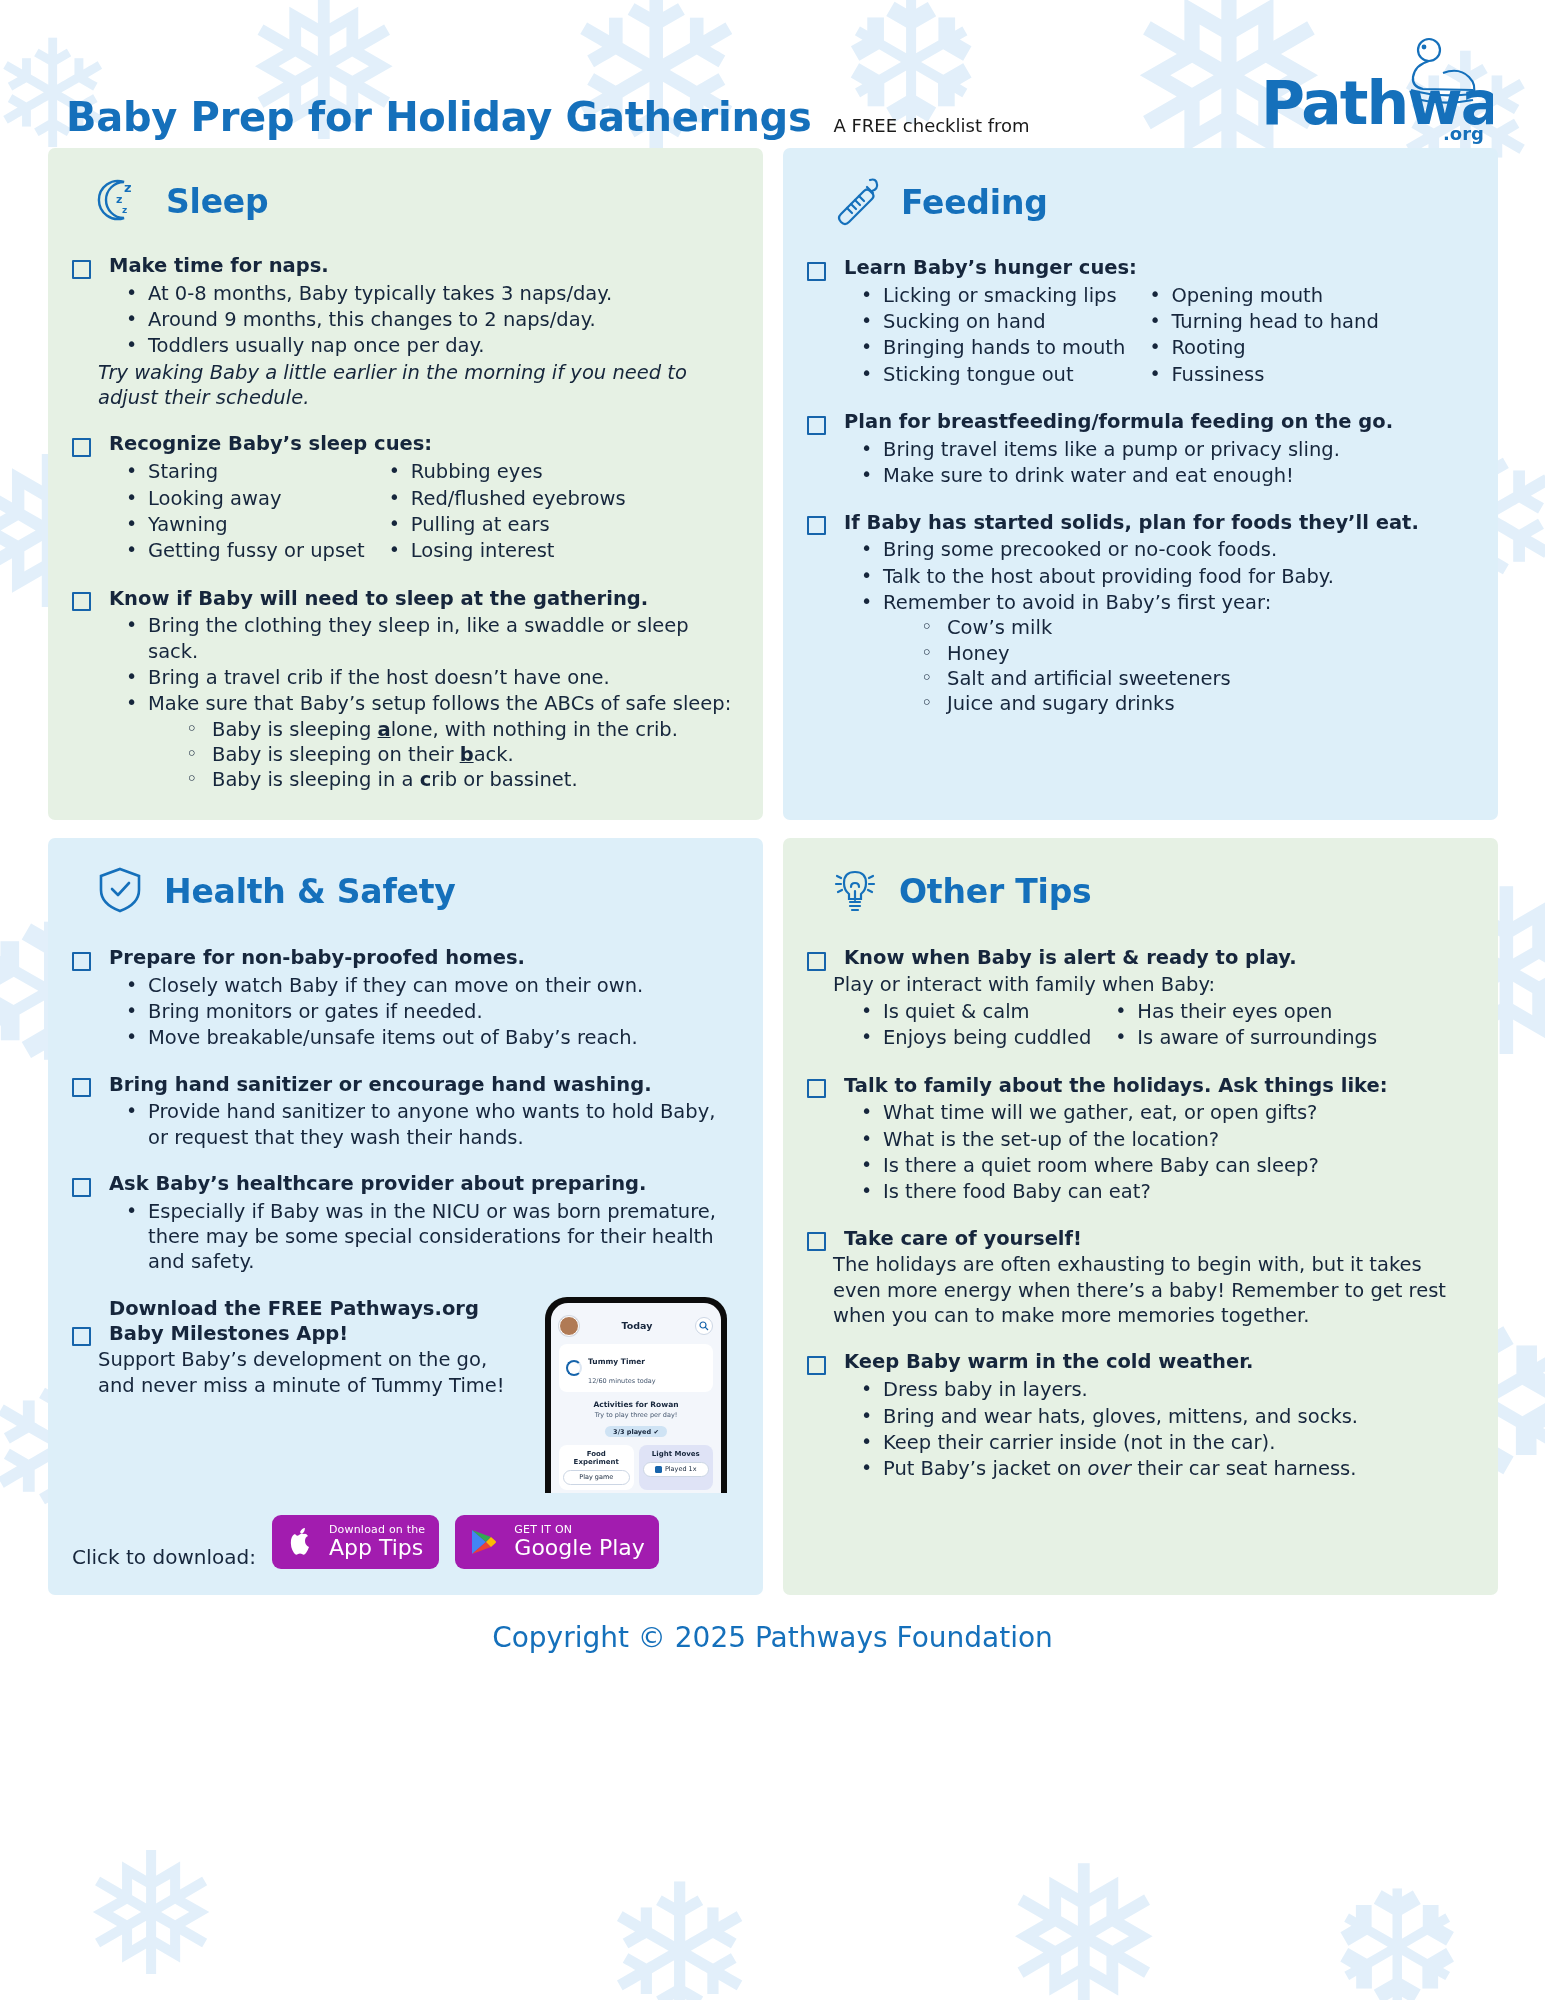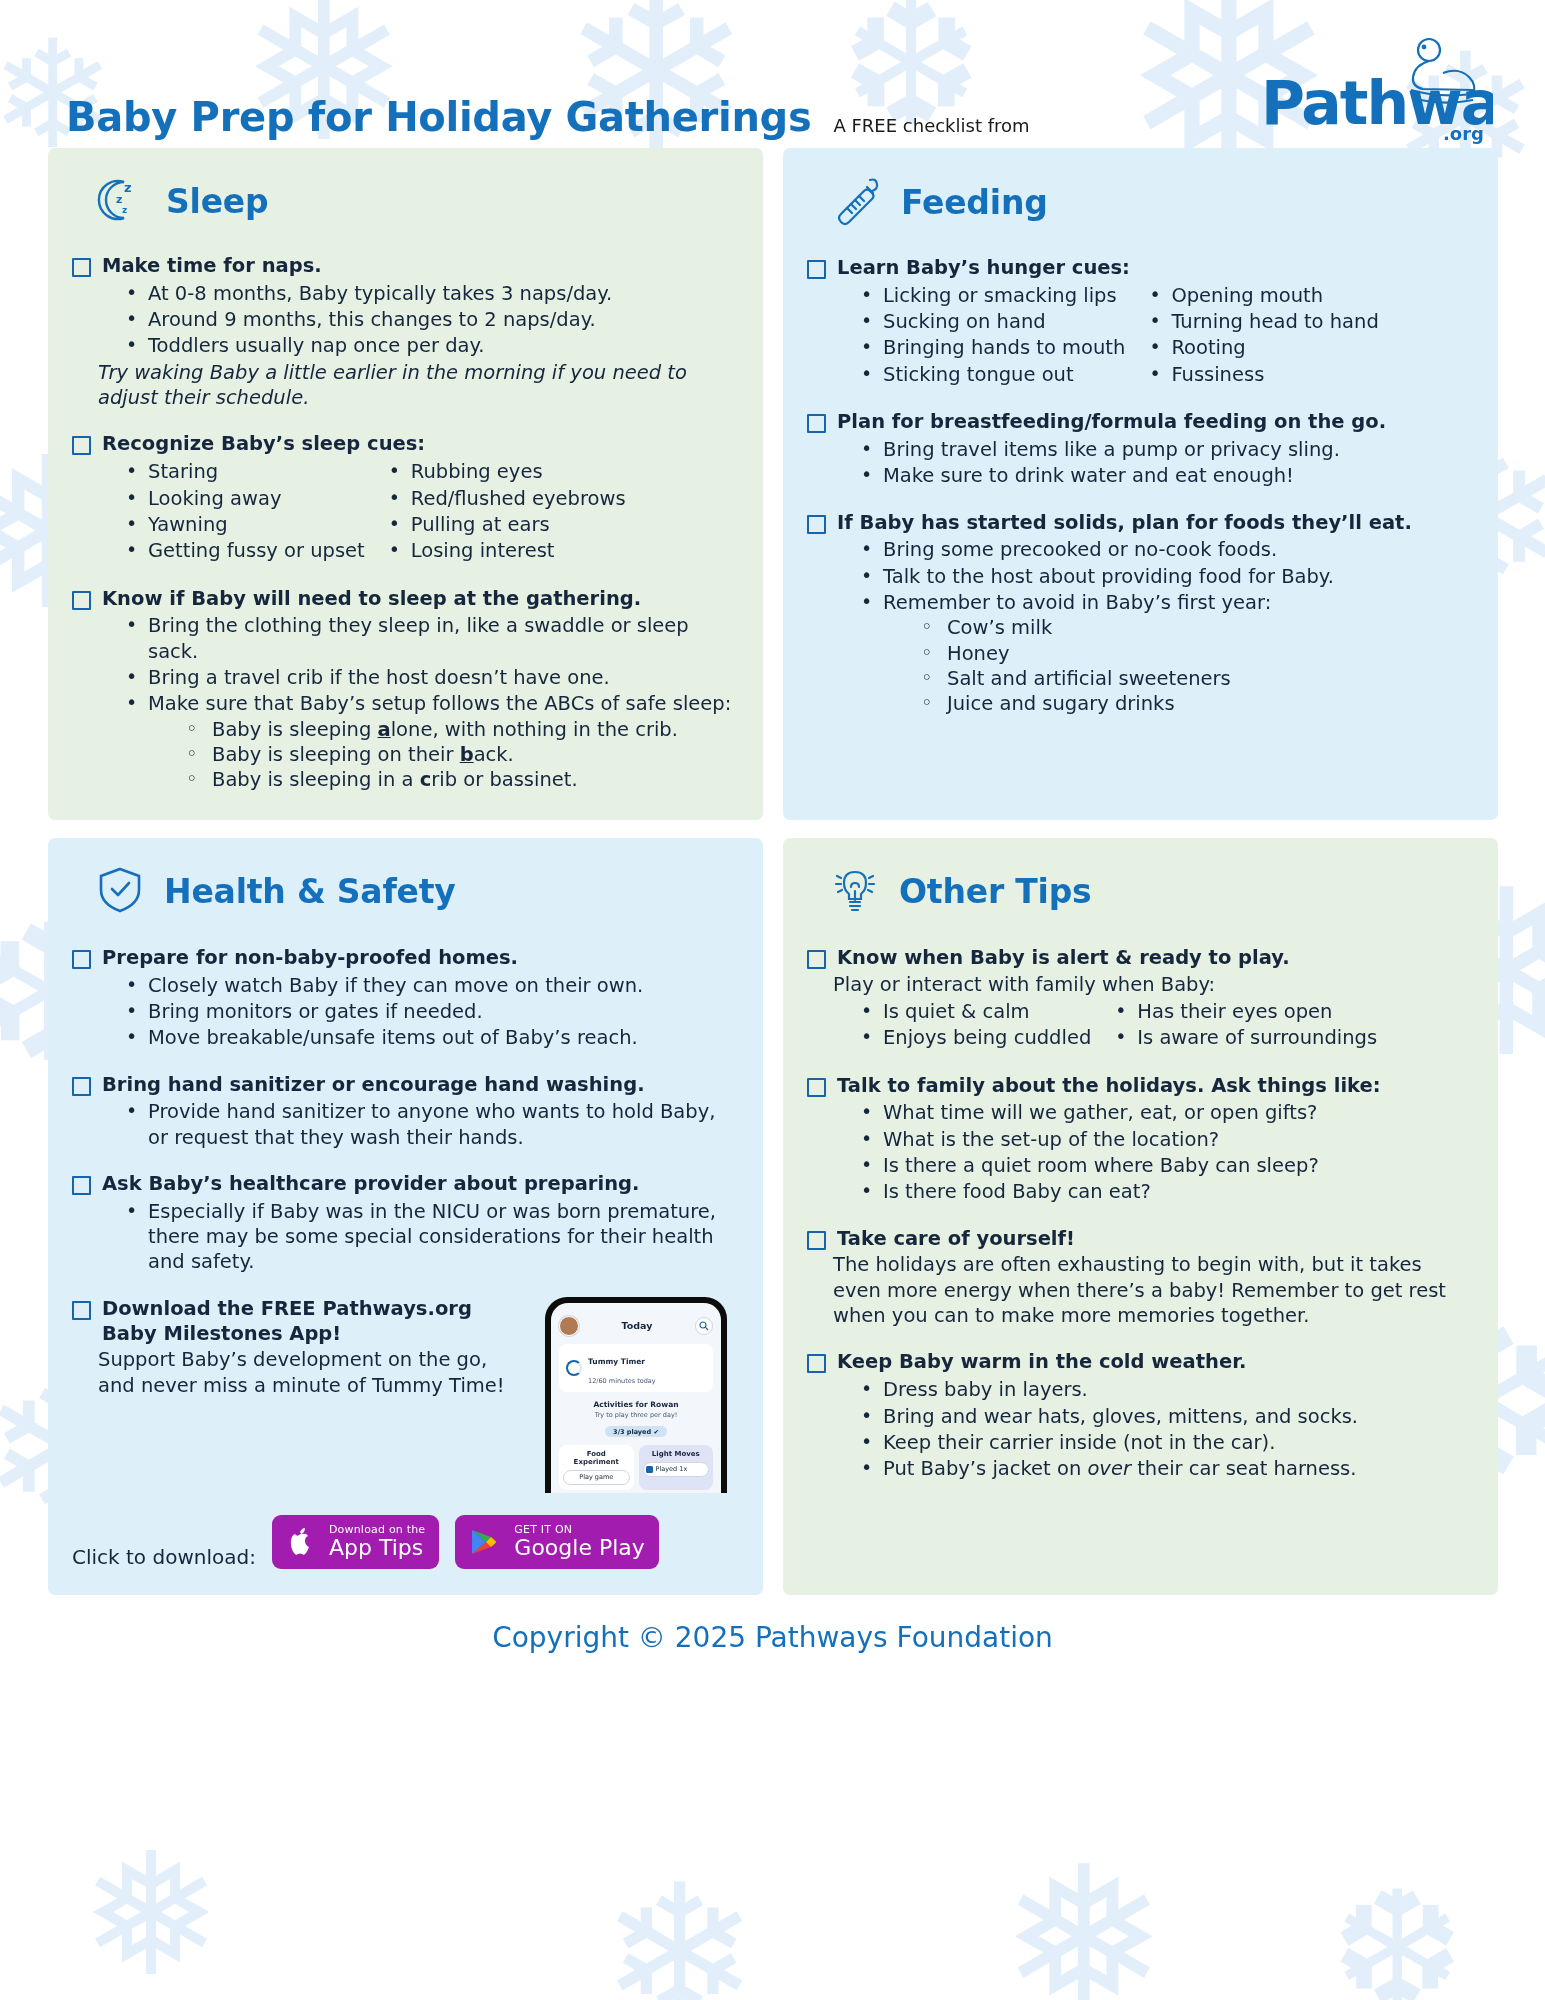--- a/index.html
+++ b/index.html
@@ -79,22 +79,22 @@
   .panel-head .icon { flex: 0 0 auto; }
   .panel-title {
     font-size: 33px; font-weight: bold;
     color: #1570bb;
     letter-spacing: -0.2px;
   }
   
   .item { margin-bottom: 22px; }
   .item:last-child { margin-bottom: 0; }
   .item-head {
-    display: flex; align-items: flex-start;
-    gap: 11px;
+    display: flex; align-items: flex-end;
+    gap: 18px;
   }
   .cbox {
     flex: 0 0 auto;
     width: 19px; height: 19px;
     border: 2.6px solid #1664ab;
     margin-top: 4px;
     background: transparent;
     border-radius: 1px;
   }
   .item-label {
@@ -240,21 +240,21 @@
     text-align: center;
   }
   .ph-tile.a { background: #fff; }
   .ph-tile.b { background: #dfe3f6; }
   .ph-tl { font-size: 7px; font-weight: bold; color: #16263c; }
   .ph-btn {
     margin-top: 4px; border-radius: 9px;
     border: 1px solid #ccd6e4; background: #fff;
     font-size: 6.5px; color: #16263c; padding: 2.5px 2px;
   }
-  .ph-btn.chk { display: flex; align-items: center; gap: 3px; }
+  .ph-btn.chk { display: flex; align-items: center; justify-content: center; gap: 3px; }
   .ph-chk {
     width: 7px; height: 7px; border-radius: 1.5px;
     background: #1664ab;
   }
   .badge {
     background: #a21caf; border-radius: 9px;
     display: flex; align-items: center; gap: 17px;
     padding: 7px 14px;
     height: 54px;
   }

